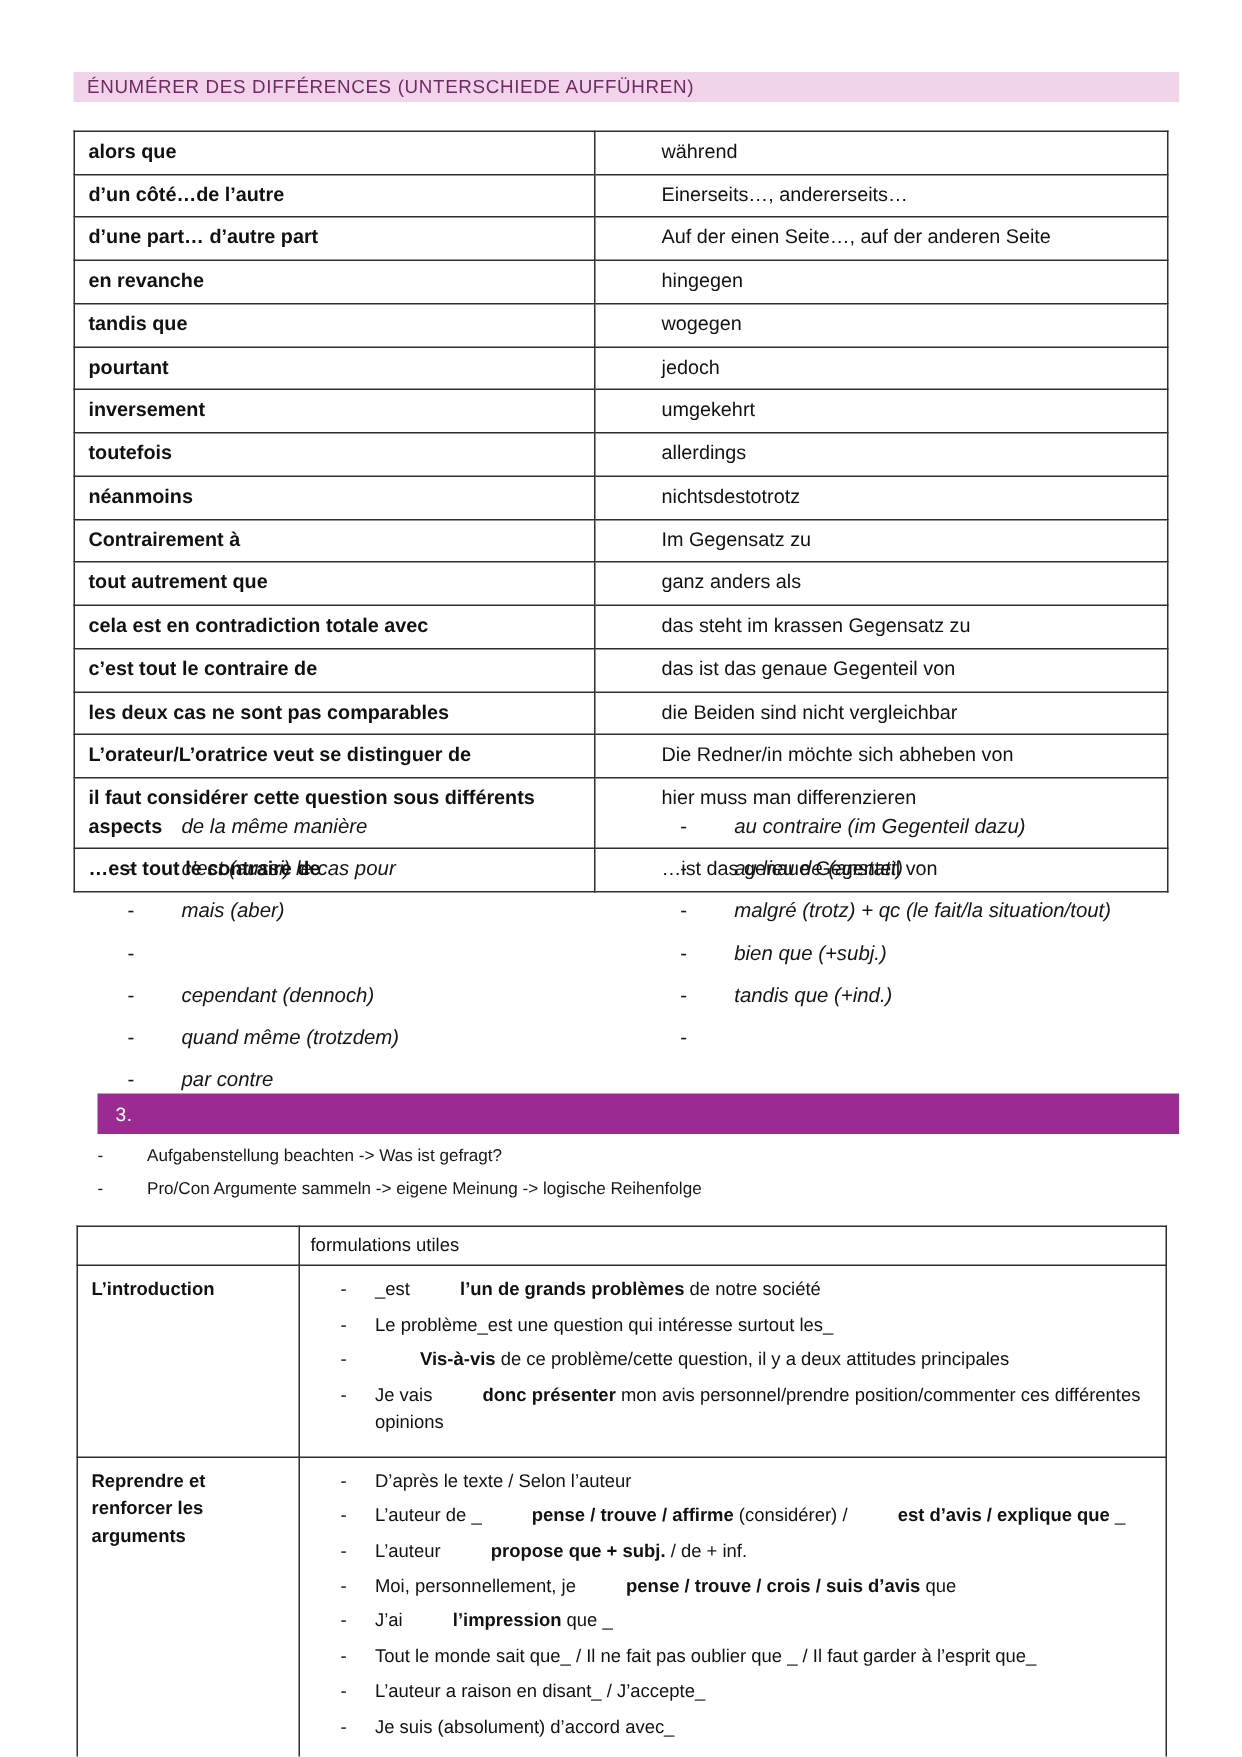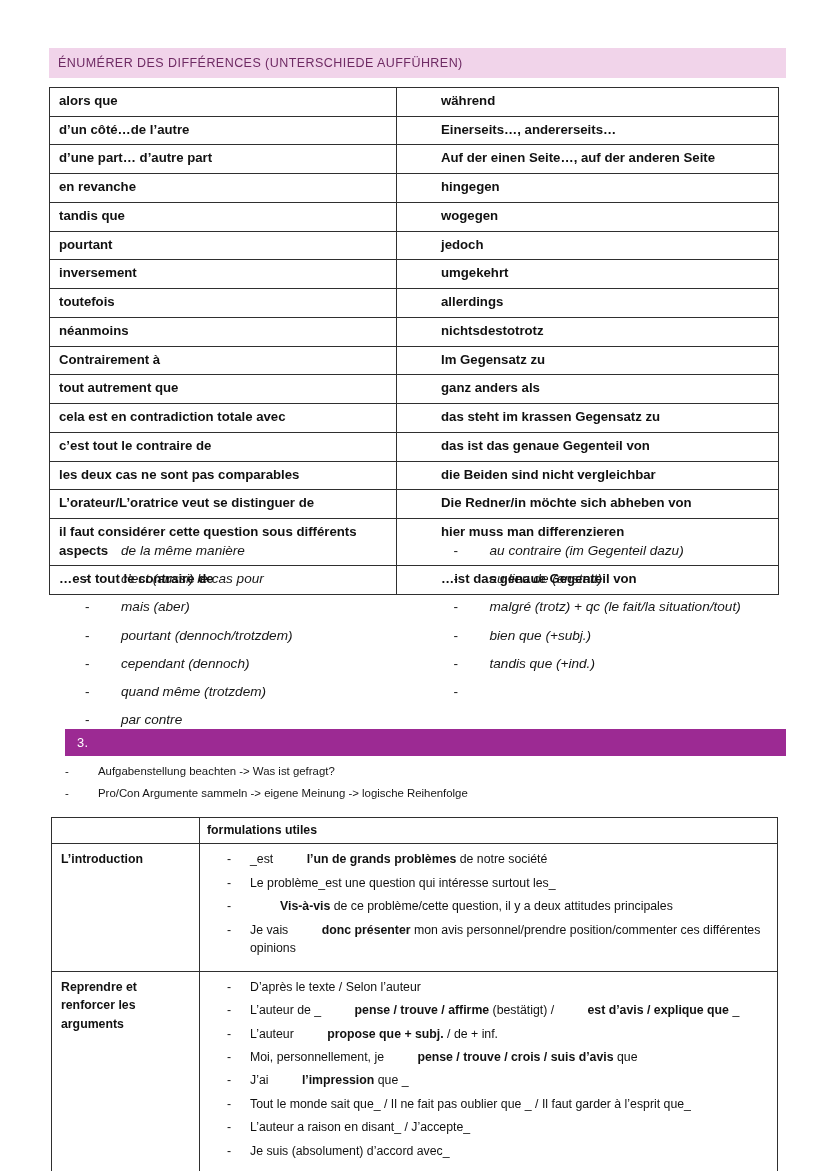--- a/index.html
+++ b/index.html
@@ -13,21 +13,21 @@
     color: #111111;
     position: relative;
     overflow: hidden;
   }
   .page { position: absolute; inset: 0; }
 
   
   .pink-header {
     position: absolute;
     left: 49px; top: 48px;
-    width: 737px; height: 30px;
+    width: 737px; height: 20px;
     background: #f1d4ea;
     display: flex; align-items: center;
     padding-left: 9px;
     text-align: right;
   }
   .pink-header-text {
     font-size: 12.5px;
     letter-spacing: 0.45px;
     color: #6e2a63;
     font-weight: 400;
@@ -47,21 +47,21 @@
     font-size: 13.2px;
     line-height: 1.42;
     vertical-align: top;
     height: 24px;
   }
   .table-diff td.fr {
     width: 347px;
     font-weight: bold;
   }
   .table-diff td.de {
-    font-weight: bold;
+    font-weight: normal;
     padding-left: 44px;
   }
 
   
   .bullet-cols {
     position: absolute;
     left: 49px; top: 541px;
     width: 737px;
     display: flex;
   }
@@ -135,21 +135,21 @@
   .table-form td.cat {
     width: 148px;
     font-weight: bold;
     padding: 6px 8px 8px 9px;
   }
   .table-form td.body {
     padding: 6px 8px 8px 0;
   }
   .table-form td.hdr-blank { height: 23px; padding: 0; }
   .table-form td.hdr-label {
-    font-weight: bold;
+    font-weight: normal;
     padding: 3px 8px 4px 7px;
     height: 23px;
   }
   .form-row {
     display: flex;
     margin-bottom: 5px;
   }
   .form-dash {
     width: 50px;
     flex: 0 0 50px;
@@ -250,21 +250,20 @@
         <div class="bullet-row">
           <span class="bullet-dash">-</span>
           <span class="bullet-text">c’est (aussi) le cas pour</span>
         </div>
         <div class="bullet-row">
           <span class="bullet-dash">-</span>
           <span class="bullet-text">mais (aber)</span>
         </div>
         <div class="bullet-row">
           <span class="bullet-dash">-</span>
-          <span class="bullet-text">pourtant (dennoch/trotzdem)</span>
         </div>
         <div class="bullet-row">
           <span class="bullet-dash">-</span>
           <span class="bullet-text">cependant (dennoch)</span>
         </div>
         <div class="bullet-row">
           <span class="bullet-dash">-</span>
           <span class="bullet-text">quand même (trotzdem)</span>
         </div>
         <div class="bullet-row">
@@ -344,21 +343,21 @@
         </tr>
         <tr>
           <td class="cat">Reprendre et renforcer les arguments</td>
           <td class="body">
             <div class="form-row">
               <span class="form-dash">-</span>
               <span class="form-text"><span>D’après le texte / Selon l’auteur</span></span>
             </div>
             <div class="form-row">
               <span class="form-dash">-</span>
-              <span class="form-text"><span>L’auteur de _ </span><b>pense / trouve / affirme</b><span> (bestätigt) / </span><b>est d’avis / explique que</b><span> _</span></span>
+              <span class="form-text"><span>L’auteur de _ </span><b>pense / trouve / affirme</b><span> (considérer) / </span><b>est d’avis / explique que</b><span> _</span></span>
             </div>
             <div class="form-row">
               <span class="form-dash">-</span>
               <span class="form-text"><span>L’auteur </span><b>propose que + subj.</b><span> / de + inf.</span></span>
             </div>
             <div class="form-row">
               <span class="form-dash">-</span>
               <span class="form-text"><span>Moi, personnellement, je </span><b>pense / trouve / crois / suis d’avis</b><span> que</span></span>
             </div>
             <div class="form-row">

